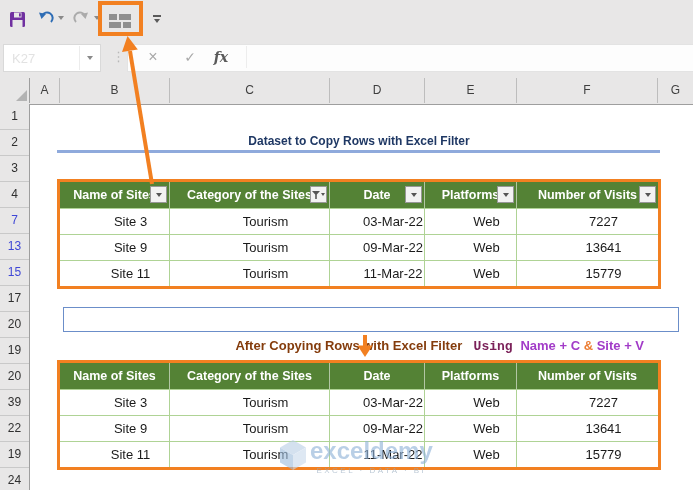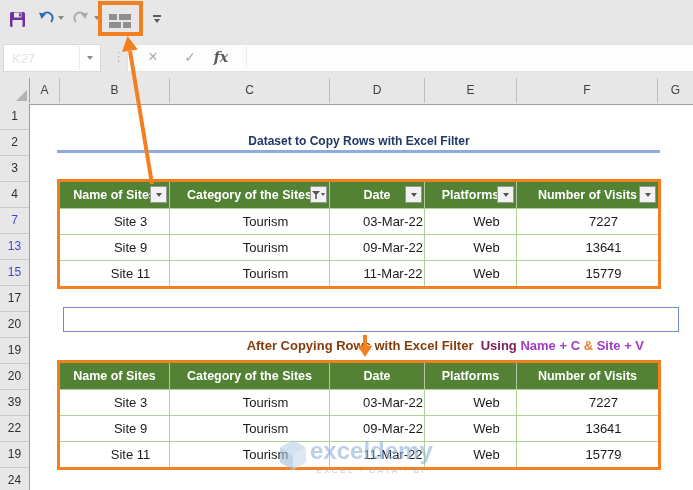--- a/index.html
+++ b/index.html
@@ -47,21 +47,21 @@
   .td{background:#fff;color:#1A1A1A;font-size:13px;display:flex;align-items:center;justify-content:center;
       border-top:1px solid #AFD395;border-right:1px solid #AFD395;box-sizing:border-box;padding-left:32px;}
   .td.last{border-right:none;text-align:center;}
   .fbtn{position:absolute;right:2px;top:4px;width:17px;height:17px;background:#F2F2F2;border:1px solid #979797;
         display:flex;align-items:center;justify-content:center;gap:1px;box-sizing:border-box;}
   .fbtn .chev{border-top-color:#555;}
 
   .subtitle-box{position:absolute;left:63px;top:307px;width:616px;height:25px;background:#fff;border:1px solid #6B8EC9;
                 line-height:25px;text-align:right;padding-right:34px;box-sizing:border-box;font-size:13px;font-weight:bold;
                 white-space:pre;}
-  .sb-main{color:#843C0C;} .sb-using{color:#7B2159;} .sb-ctrl{color:#A23BC8;} .sb-amp{color:#ED7D31;}
+  .sb-main{color:#843C0C;} .sb-using{color:#7B2159;font-family:Liberation Mono, monospace;} .sb-ctrl{color:#A23BC8;} .sb-amp{color:#ED7D31;}
 
   
   .watermark{position:absolute;left:279px;top:439px;display:flex;align-items:flex-start;gap:3px;z-index:40;opacity:.62;pointer-events:none;}
   .wm-txt{display:flex;flex-direction:column;align-items:center;}
   .wm-brand{font-size:24px;font-weight:bold;color:#8FB2D8;line-height:24px;}
   .wm-tag{font-size:8px;letter-spacing:2.5px;color:#93A8BC;margin-top:3px;}
 
   
   .overlay{position:absolute;left:0;top:0;z-index:60;pointer-events:none;}
 </style>

